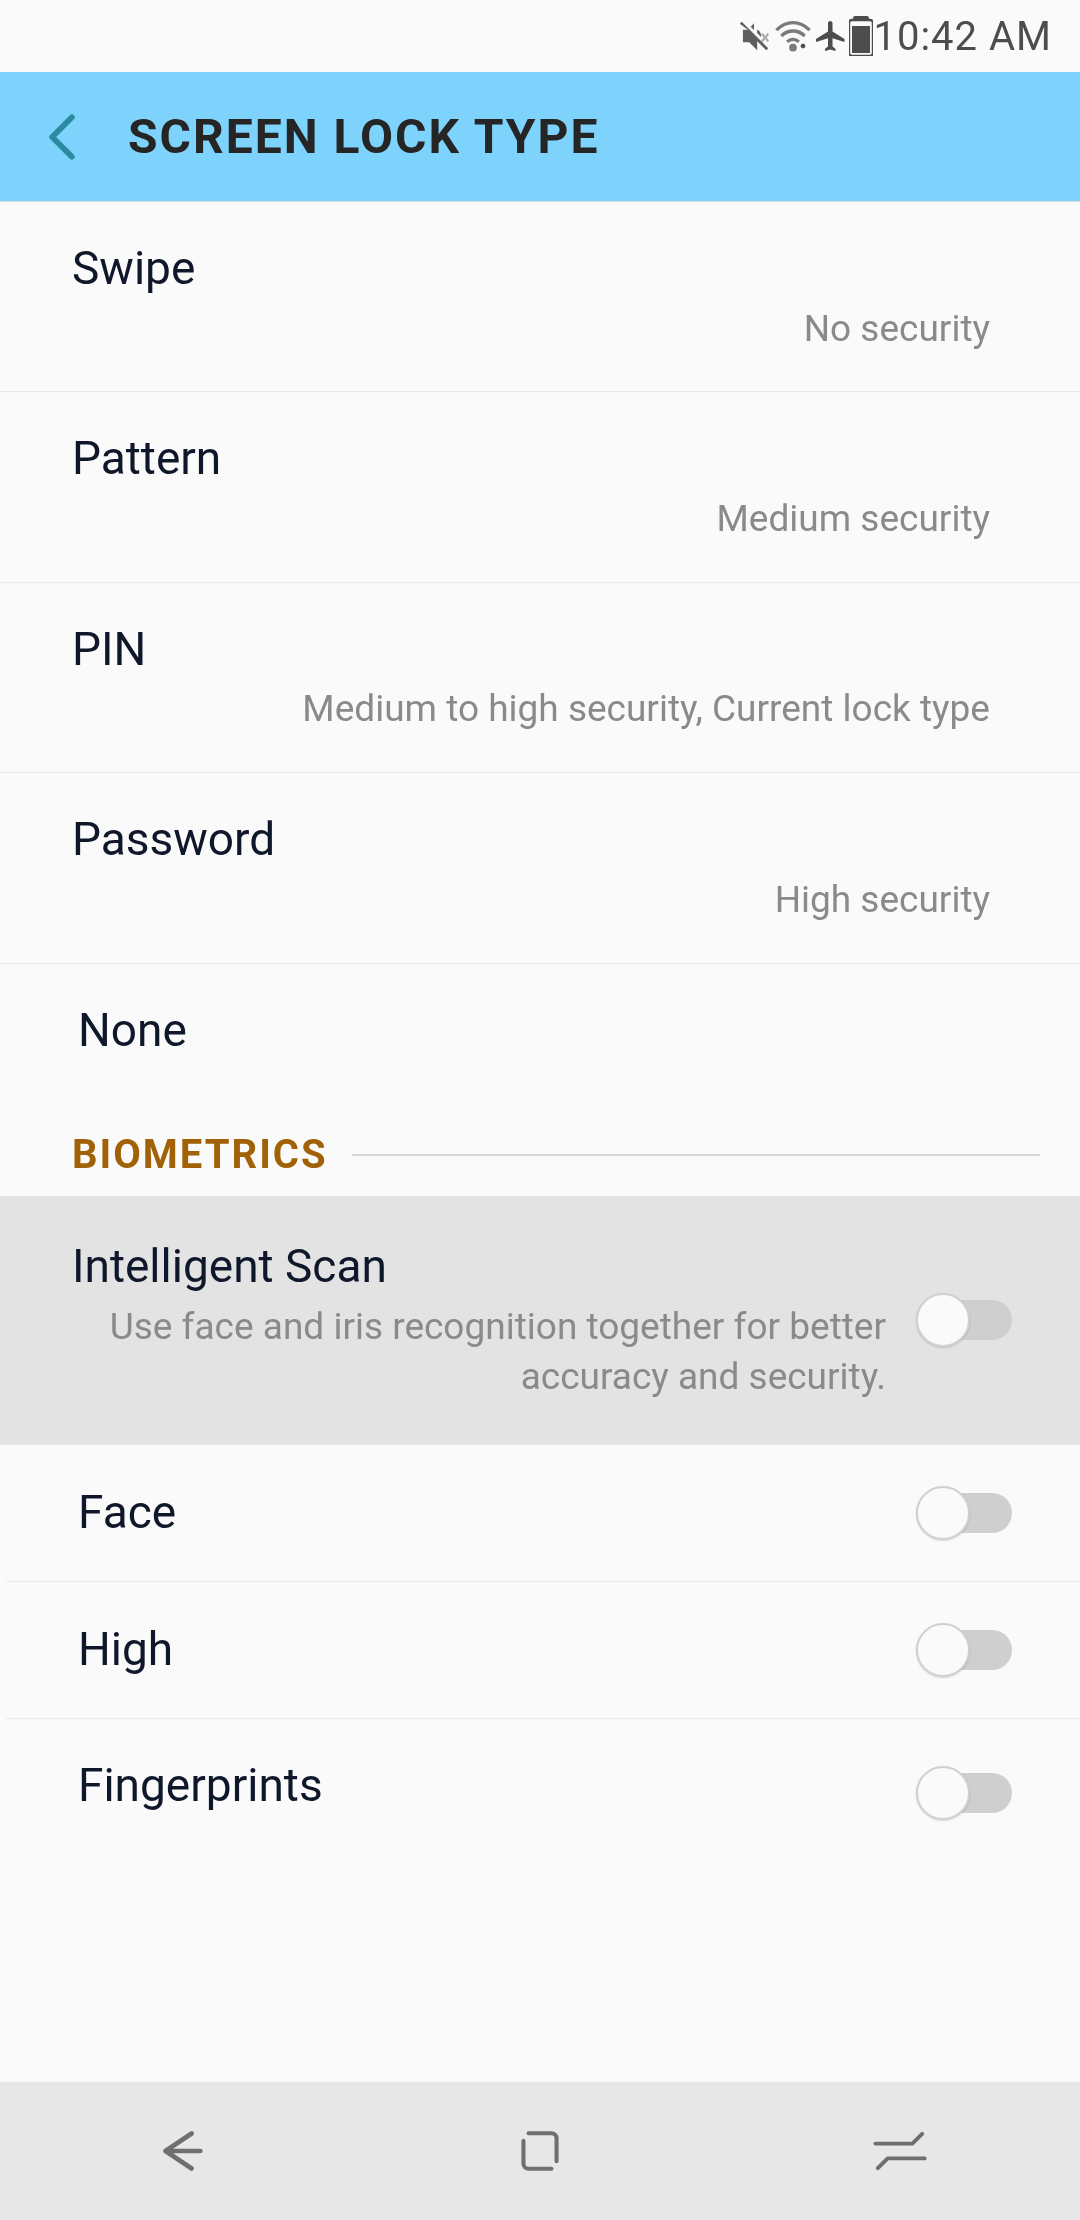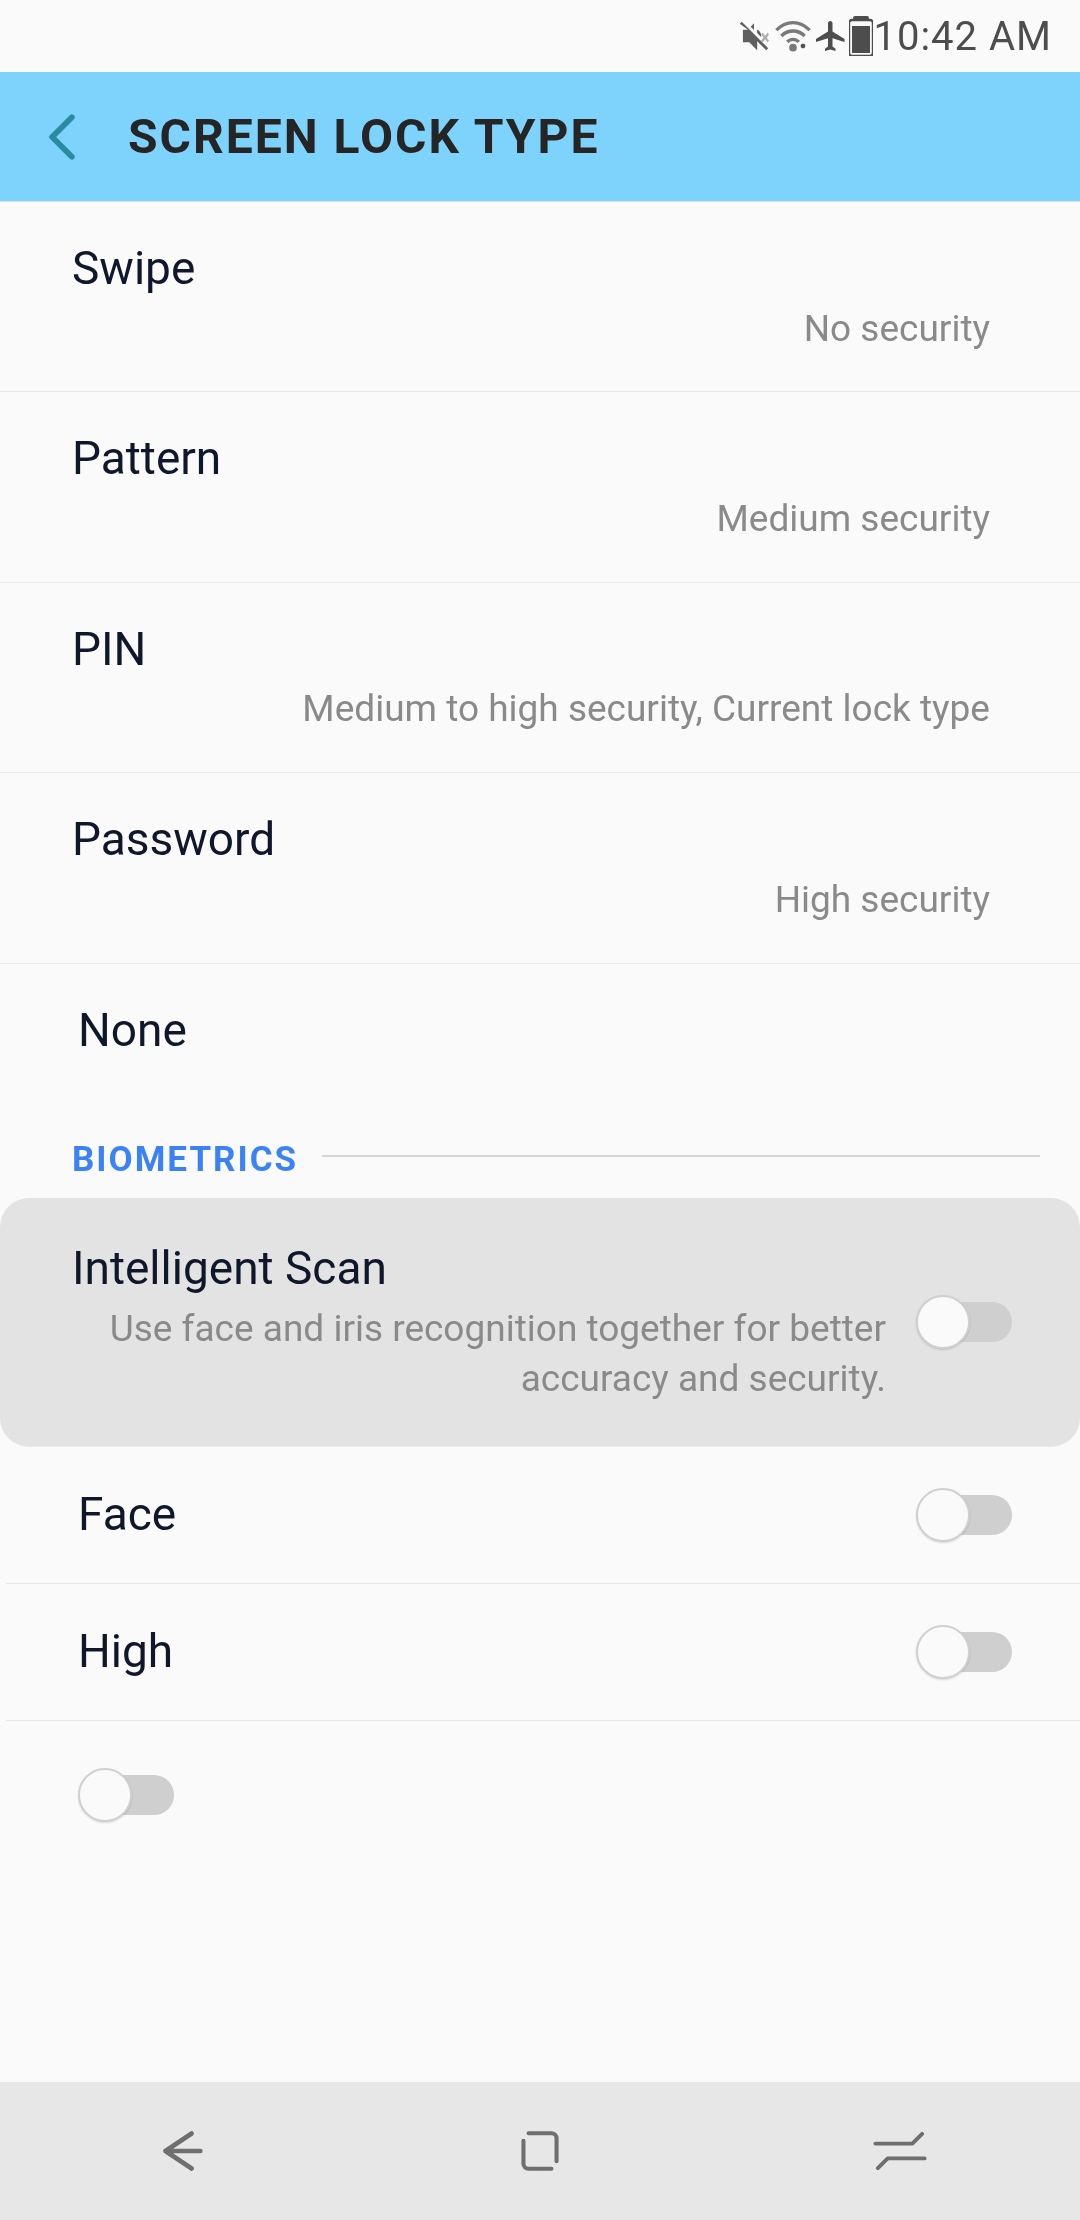--- a/index.html
+++ b/index.html
@@ -84,25 +84,24 @@
     margin-top: 6px;
     text-align: right;
   }
   .section-header {
     display: flex;
     align-items: center;
     padding: 34px 40px 18px 72px;
     gap: 24px;
   }
   .section-label {
-    font-size: 35px;
+    font-size: 40px;
     font-weight: 700;
     letter-spacing: 2px;
-    color: #3b82f6;
-    margin-top: 8px;
+    color: #a16207;
   }
   .section-line {
     flex: 1;
     height: 2px;
     background: #d6d6d6;
   }
   
   .toggle {
     position: relative;
     width: 104px;
@@ -225,21 +224,21 @@
     <div class="txt">
       <div class="row-title">None</div>
     </div>
   </div>
 
   <div class="section-header">
     <span class="section-label">BIOMETRICS</span>
     <span class="section-line"></span>
   </div>
 
-  <div class="row highlight" style="padding-top:42px;padding-bottom:42px;border-radius:29px;">
+  <div class="row highlight" style="padding-top:42px;padding-bottom:42px;">
     <div class="txt">
       <div class="row-title">Intelligent Scan</div>
       <div class="row-sub">Use face and iris recognition together for better accuracy and security.</div>
     </div>
     <div class="toggle">
       <div class="track"></div>
         <div class="knob"></div>
     </div>
   </div>
   <div class="row nosub">
@@ -254,20 +253,23 @@
   <div class="row nosub">
     <div class="txt">
       <div class="row-title">High</div>
     </div>
     <div class="toggle">
       <div class="track"></div>
         <div class="knob"></div>
     </div>
   </div>
   <div class="row nosub no-border" style="padding-bottom:0; min-height:80px; align-items:flex-start;">
+    <div class="txt">
+      <div class="row-title">Fingerprints</div>
+    </div>
     <div class="toggle" style="margin-top:6px;">
       <div class="track"></div>
         <div class="knob"></div>
     </div>
   </div>
 </div>
 
 <div class="navbar">
   <div class="nav-btn">
     <svg width="64" height="64" viewBox="0 0 44 44">

